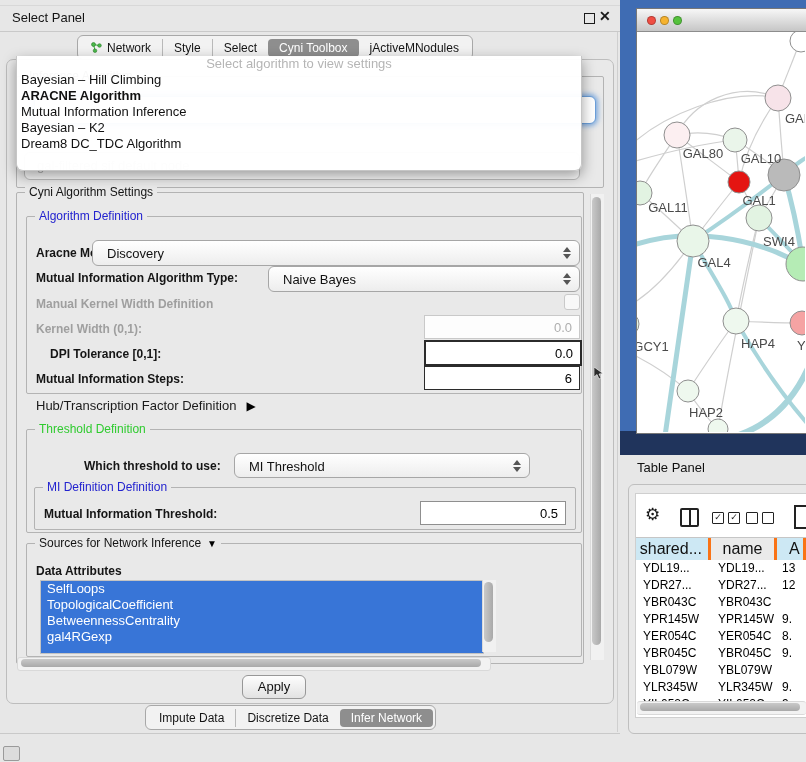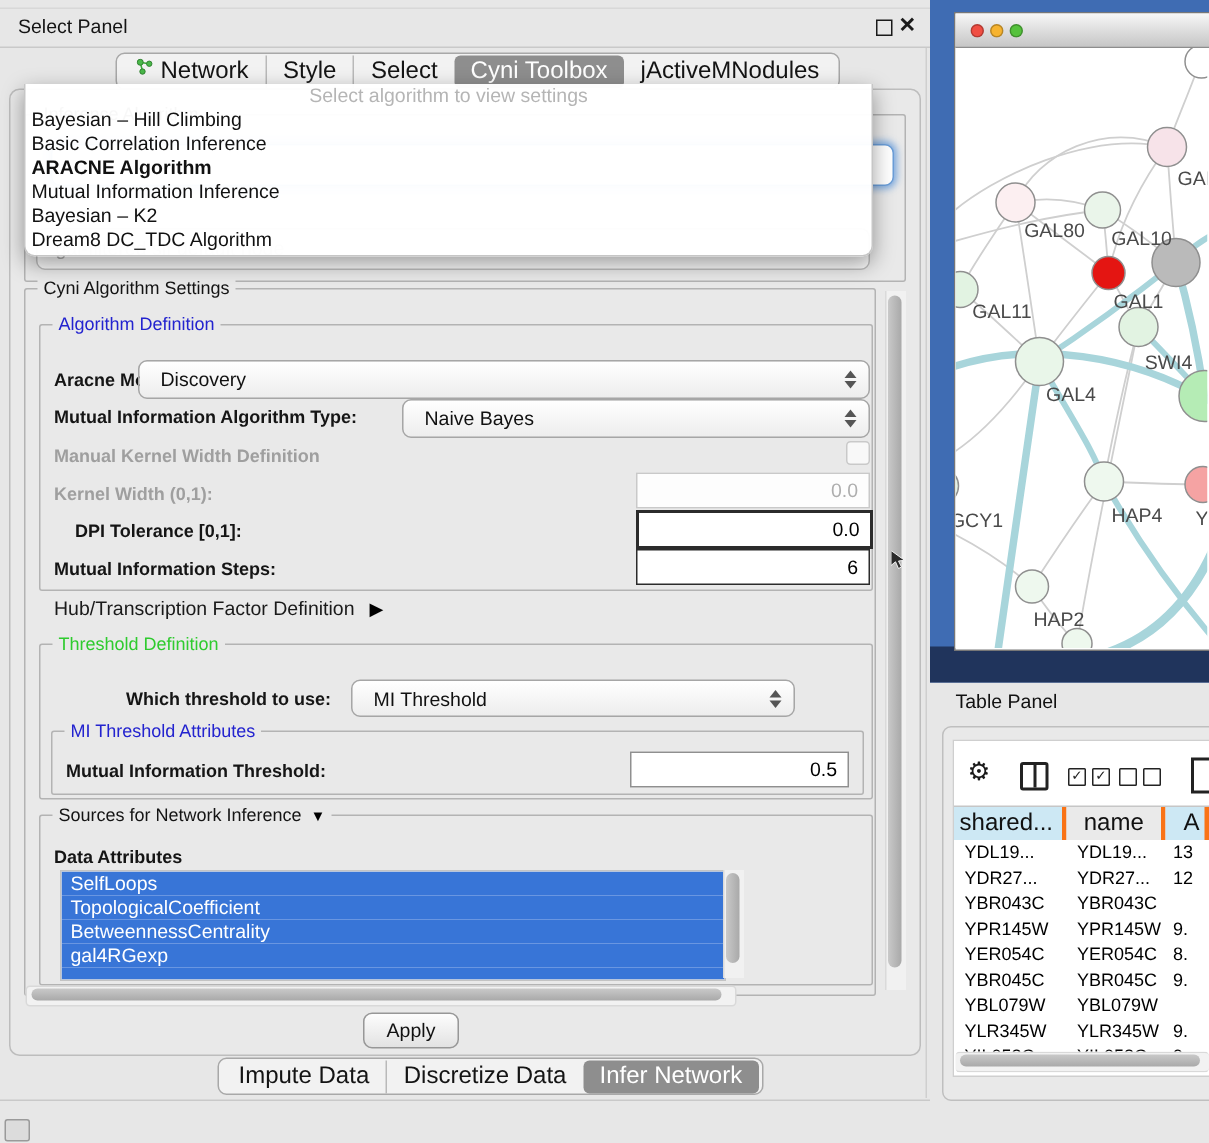--- a/index.html
+++ b/index.html
@@ -10,21 +10,21 @@
 
   
   .titlebar{left:0;top:5px;width:620px;height:25px;border-top:1px solid #d8d8d8;
             border-bottom:1px solid #c9c9c9;background:#e7e7e7;}
   .titlebar .t{position:absolute;left:12px;top:4px;font-size:13px;color:#141414;}
   .float-btn{left:584px;top:13px;width:9px;height:9px;border:1.6px solid #1a1a1a;background:transparent;}
   .close-btn{left:599px;top:8px;font-size:14px;font-weight:bold;color:#1a1a1a;}
 
   .tabbar{height:23px;display:flex;align-items:center;background:#f2f2f2;
           border:1px solid #a8a8a8;border-radius:6px;padding:0 2px;}
-  .tab{font-size:16px;color:#141414;padding:2px 11px;white-space:nowrap;display:flex;gap:5px;}
+  .tab{font-size:12px;color:#141414;padding:2px 11px;white-space:nowrap;display:flex;align-items:center;gap:5px;}
   .tab.sep{border-left:1px solid #b9b9b9;}
   .tab.selected{background:var(--tab_selected_bg);color:#fff;border-radius:4px;}
 
   .card{left:6px;top:59px;width:606px;height:643px;background:#e9e9e9;
         border:1px solid #bdbdbd;border-radius:7px;}
   .panel-bottom-line{left:0;top:733px;width:620px;height:1px;background:#c9c9c9;}
   .vline{left:617px;top:32px;width:1px;height:700px;background:#cfcfcf;}
 
   .group{border:1px solid #b3b3b3;border-radius:2px;}
   .group-title{position:absolute;top:-8px;left:8px;background:#e9e9e9;
@@ -159,21 +159,20 @@
 </div>
 <div class="abs" style="left:34px;top:96px;width:560px;height:26px;border:1px solid #6b9ed8;border-radius:6px;
      background:#fff;box-shadow:0 0 5px 2px rgba(90,150,220,.75);"></div>
 <div class="abs" style="left:24px;top:152px;width:554px;height:26px;border:1px solid #bdbdbd;border-radius:6px;background:#fbfbfb;">
   <span style="position:absolute;left:12px;top:5px;font-size:13px;color:#b2b2b2;">gal-filtered sif default node</span>
 </div>
 
 <div class="abs popup">
   <div class="popup-item placeholder">Select algorithm to view settings</div>
   <div class="popup-item">Bayesian – Hill Climbing</div>
-  <div class="popup-item">Basic Correlation Inference</div>
   <div class="popup-item bold">ARACNE Algorithm</div>
   <div class="popup-item">Mutual Information Inference</div>
   <div class="popup-item">Bayesian – K2</div>
   <div class="popup-item">Dream8 DC_TDC Algorithm</div>
 </div>
 
 <div class="abs group" style="left:16px;top:192px;width:566px;height:470px;">
   <span class="group-title">Cyni Algorithm Settings</span>
 </div>
 
@@ -220,21 +219,21 @@
 </div>
 <span class="abs lbl" style="left:84px;top:459px;">Which threshold to use:</span>
 <div class="abs combo" style="left:234px;top:453px;width:294px;height:23px;">
   <span class="ctext">MI Threshold</span>
   <span class="stepper">
       <span class="up"></span>
       <span class="dn"></span>
     </span>
 </div>
 <div class="abs group" style="left:34px;top:487px;width:540px;height:41px;">
-  <span class="group-title gt-blue">MI Threshold Attributes</span>
+  <span class="group-title gt-blue">MI Definition Definition</span>
 </div>
 <span class="abs lbl" style="left:44px;top:507px;">Mutual Information Threshold:</span>
 <div class="abs field f-norm" style="left:420px;top:501px;width:144px;height:22px;">
   <span>0.5</span>
 </div>
 
 <div class="abs group" style="left:26px;top:543px;width:554px;height:112px;">
   <span class="group-title"><span>Sources for Network Inference</span><span class="src-arrow">▼</span></span>
 </div>
 <span class="abs lbl" style="left:36px;top:564px;">Data Attributes</span>

